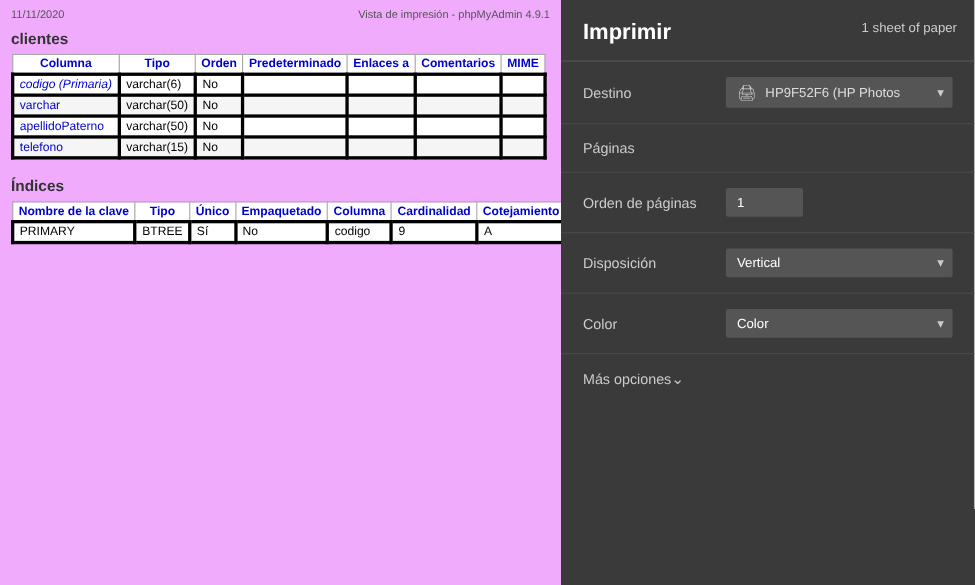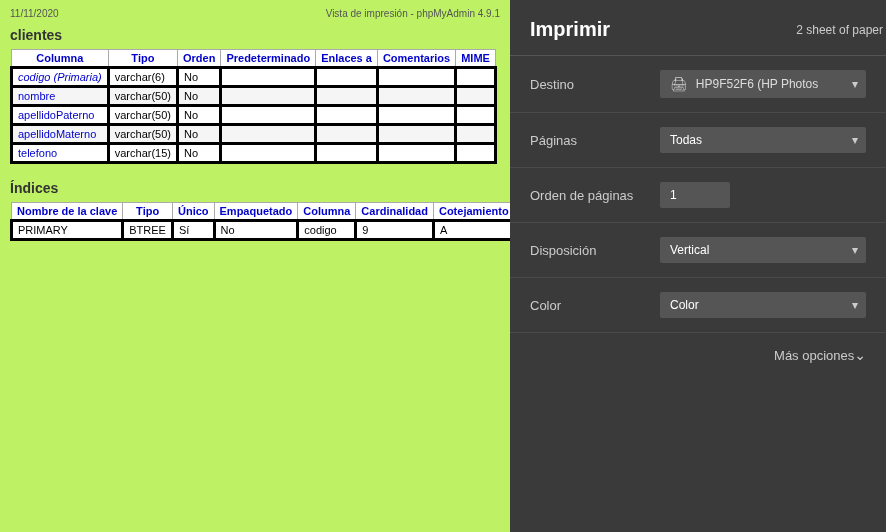--- a/index.html
+++ b/index.html
@@ -10,21 +10,21 @@
       display: flex;
       width: 886px;
       height: 532px;
       overflow: hidden;
     }
 
     
     #left-panel {
       width: 510px;
       height: 532px;
-      background: #bef264;
+      background: #f0abfc;
       padding: 8px 10px;
       overflow-y: auto;
     }
 
     #top-bar {
       display: flex;
       justify-content: space-between;
       font-size: 10px;
       color: #555;
       margin-bottom: 8px;
@@ -71,22 +71,22 @@
       background: #3a3a3a;
       color: #ddd;
       padding: 0;
       display: flex;
       flex-direction: column;
     }
 
     #print-header {
       display: flex;
       justify-content: space-between;
-      align-items: center;
-      padding: 18px 3px 14px 20px;
+      align-items: flex-start;
+      padding: 18px 16px 14px 20px;
       border-bottom: 1px solid #555;
     }
 
     #print-title {
       font-size: 20px;
       font-weight: bold;
       color: #fff;
     }
 
     #sheet-info {
@@ -172,21 +172,21 @@
       content: '▾';
       position: absolute;
       right: 8px;
       top: 50%;
       transform: translateY(-50%);
       color: #ccc;
     }
 
     .mas-opciones-row {
       display: flex;
-      justify-content: flex-end;
+      justify-content: flex-start;
       align-items: center;
       padding: 14px 20px;
     }
 
     .mas-opciones-label {
       font-size: 13px;
       color: #ccc;
     }
 
     .chevron-icon {
@@ -221,39 +221,30 @@
         <tr>
           <td><span style="color: rgb(0, 0, 204); font-style: italic;">codigo (Primaria)</span></td>
           <td>varchar(6)</td>
           <td>No</td>
           <td></td>
           <td></td>
           <td></td>
           <td></td>
         </tr>
         <tr>
-          <td><span style="color: rgb(0, 0, 204);">nombre</span></td>
+          <td><span style="color: rgb(0, 0, 204);">varchar</span></td>
           <td>varchar(50)</td>
           <td>No</td>
           <td></td>
           <td></td>
           <td></td>
           <td></td>
         </tr>
         <tr>
           <td><span style="color: rgb(0, 0, 204);">apellidoPaterno</span></td>
-          <td>varchar(50)</td>
-          <td>No</td>
-          <td></td>
-          <td></td>
-          <td></td>
-          <td></td>
-        </tr>
-        <tr>
-          <td><span style="color: rgb(0, 0, 204);">apellidoMaterno</span></td>
           <td>varchar(50)</td>
           <td>No</td>
           <td></td>
           <td></td>
           <td></td>
           <td></td>
         </tr>
         <tr>
           <td><span style="color: rgb(0, 0, 204);">telefono</span></td>
           <td>varchar(15)</td>
@@ -290,44 +281,35 @@
           <td>9</td>
           <td>A</td>
         </tr>
       </tbody>
   </table>
 </div>
 
 <div id="right-panel">
   <div id="print-header">
     <span id="print-title">Imprimir</span>
-    <span id="sheet-info">2 sheet of paper</span>
+    <span id="sheet-info">1 sheet of paper</span>
   </div>
 
   <div class="print-row">
     <div class="print-row-label">Destino</div>
     <div class="print-row-value">
       <div class="destination-value">
         <span class="printer-icon">🖨</span>
         <span>HP9F52F6 (HP Photos</span>
       </div>
     </div>
   </div>
 
   <div class="print-row">
     <div class="print-row-label">Páginas</div>
-    <div class="print-row-value">
-      <div class="select-wrapper">
-        <select>
-          <option>Todas</option>
-          <option>Par</option>
-          <option>Impar</option>
-        </select>
-      </div>
-    </div>
   </div>
 
   <div class="print-row">
     <div class="print-row-label">Orden de páginas</div>
     <div class="print-row-value">
       <input class="print-input" type="text" value="1" style="">
     </div>
   </div>
 
   <div class="print-row">

